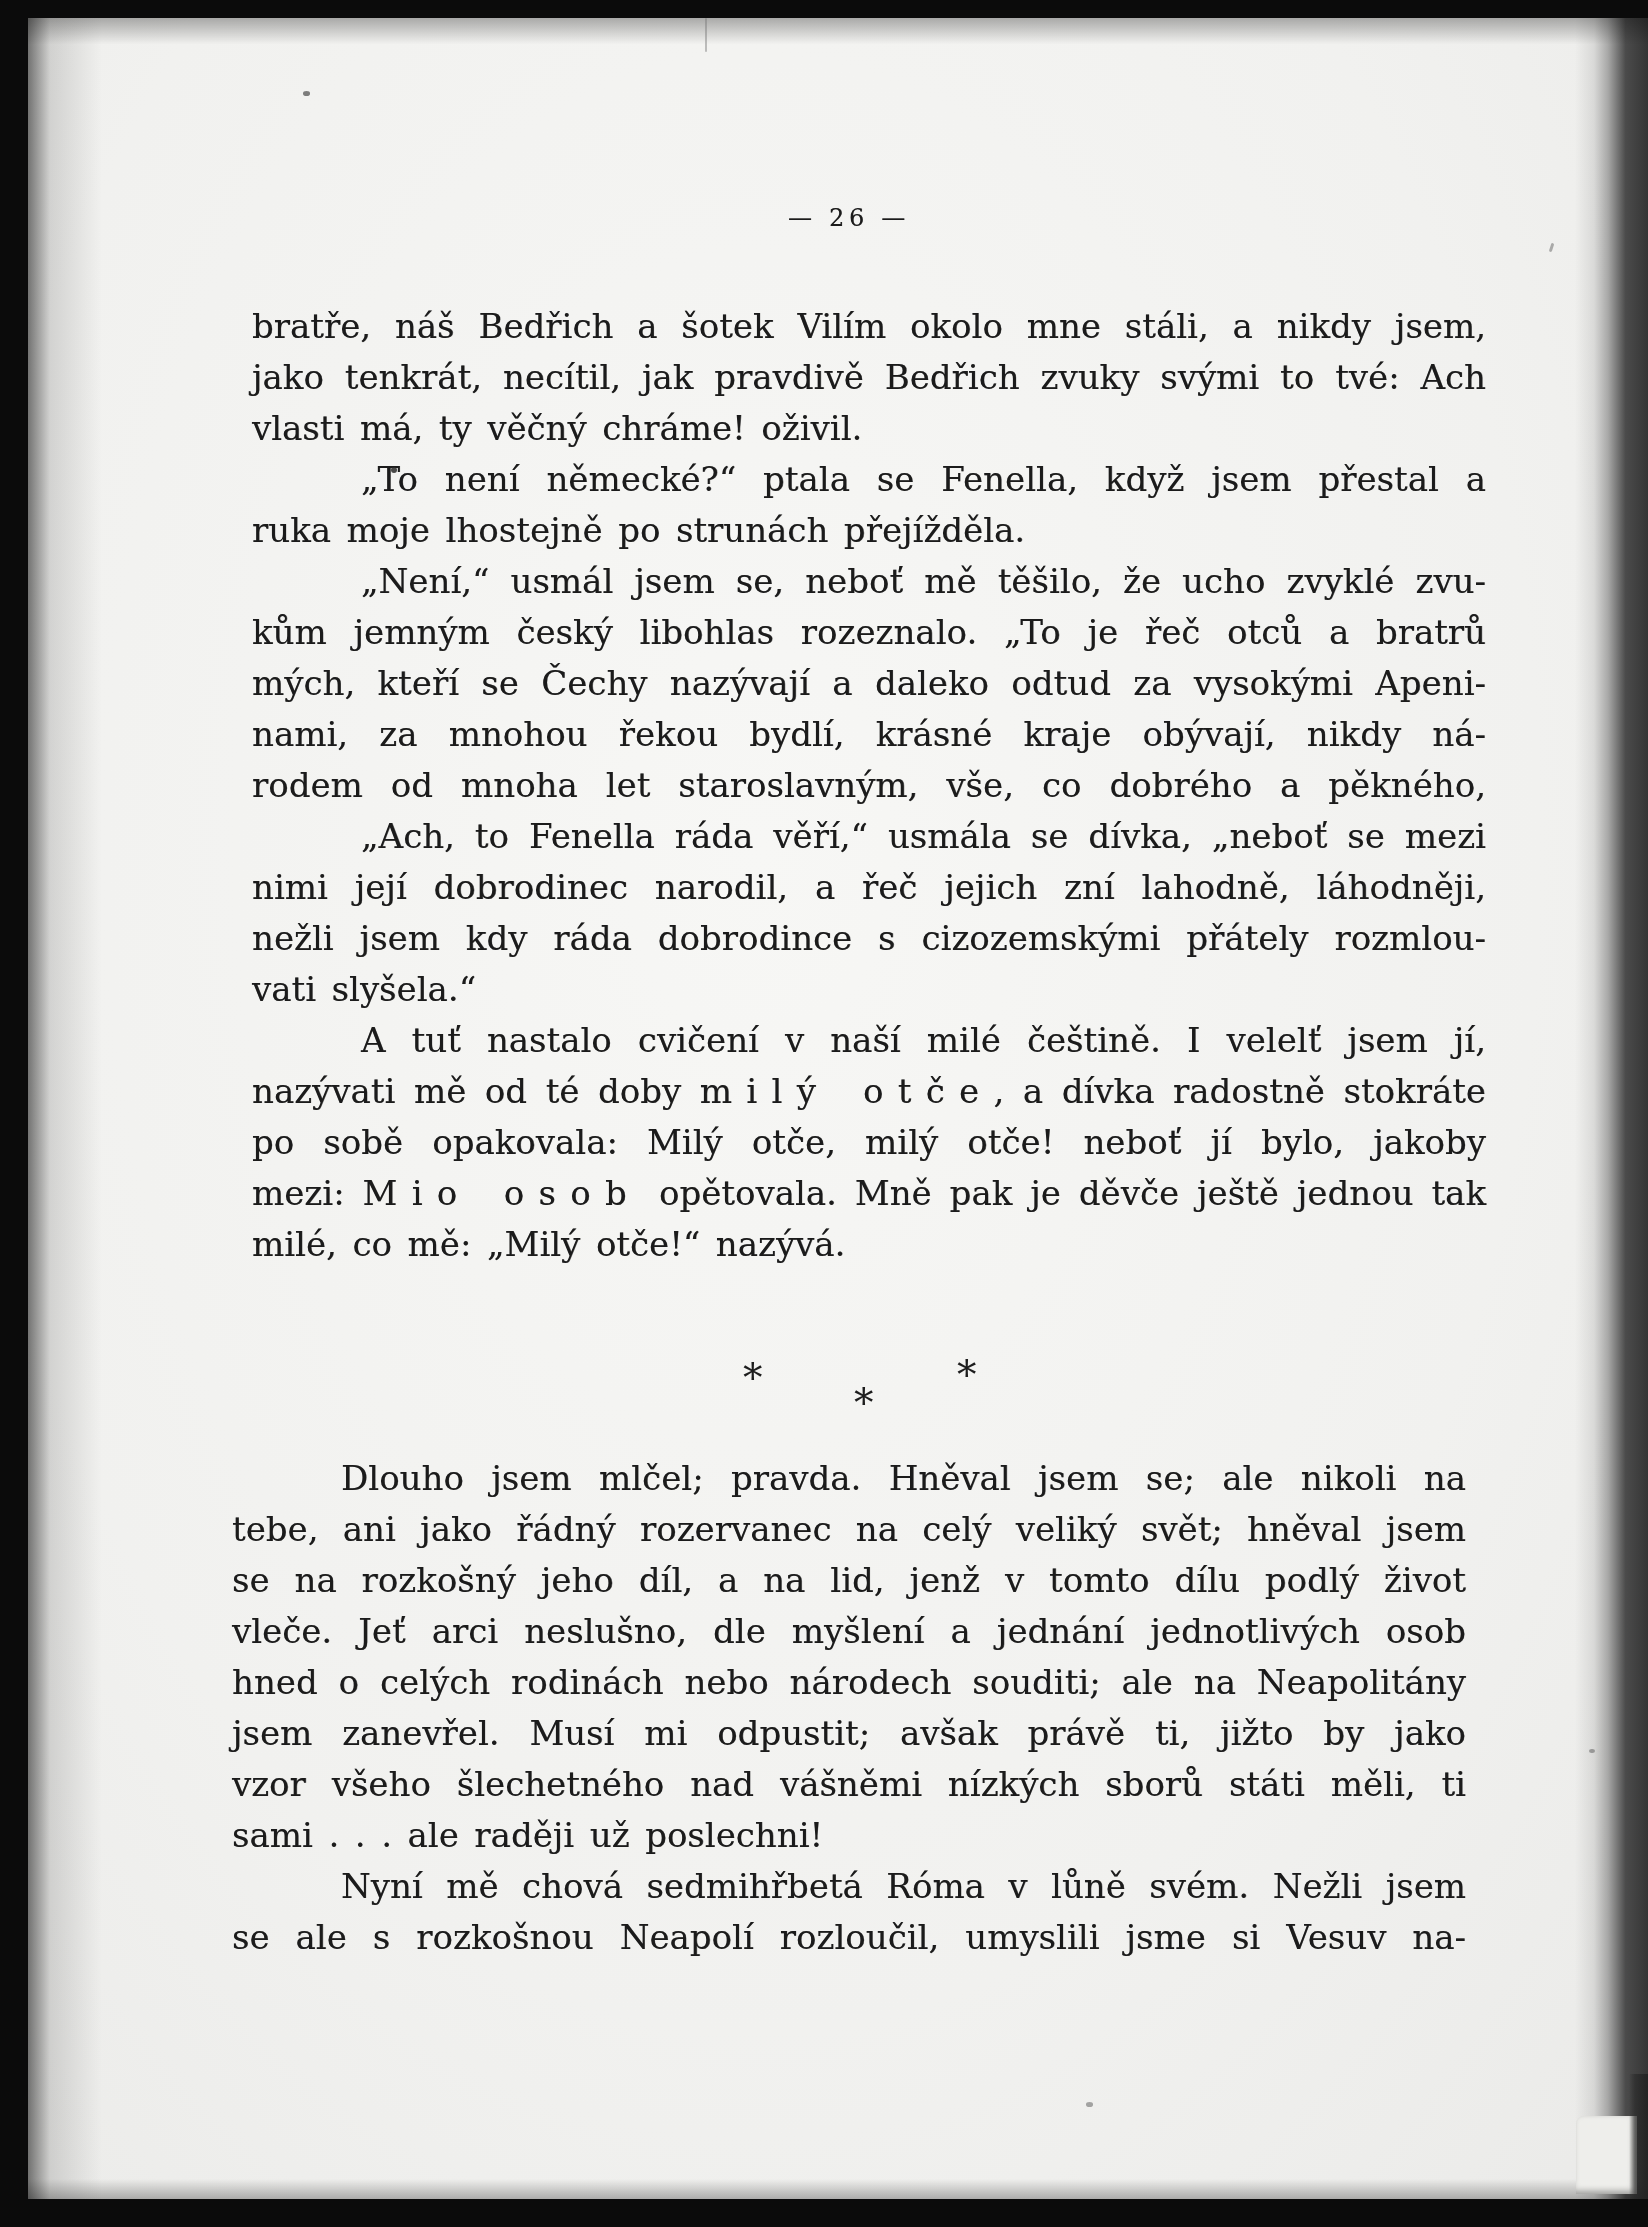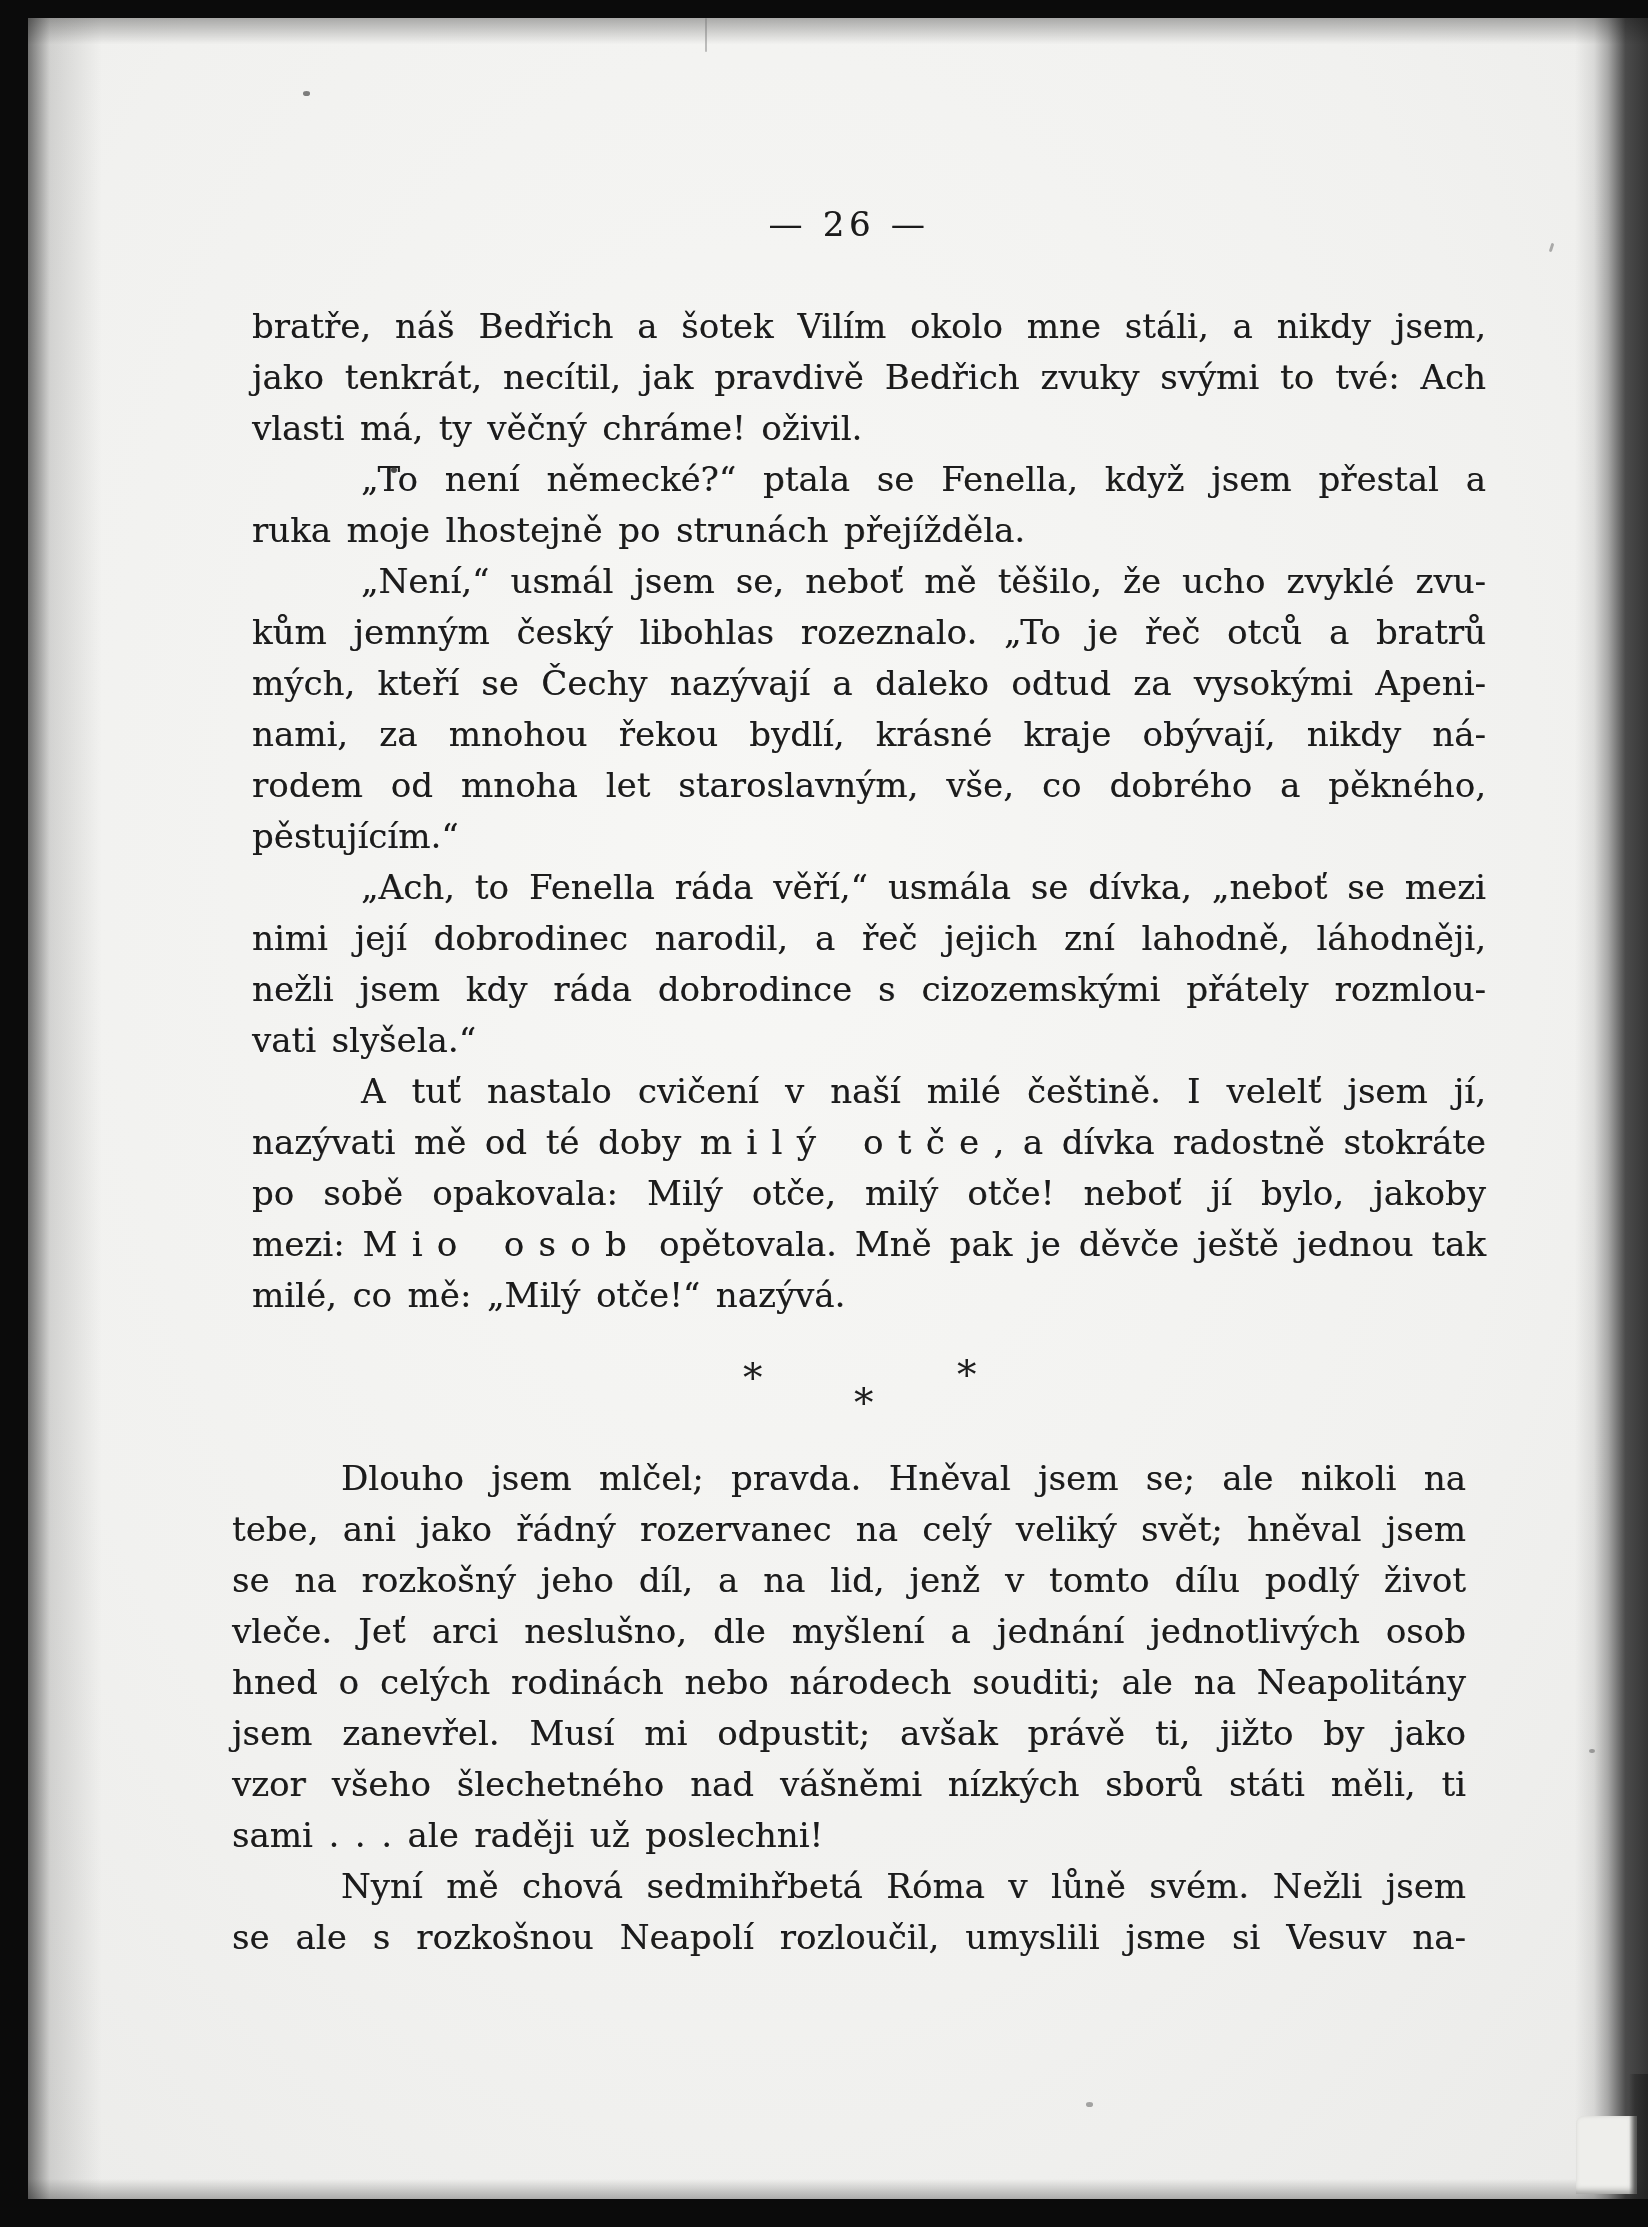--- a/index.html
+++ b/index.html
@@ -29,21 +29,21 @@
     background:#eeeeeb;border-radius:7.8px 0 0 0;
     box-shadow:-3.1px -3.1px 6.2px rgba(0,0,0,.35) inset;
   }
   .gutter-blob{
     position:absolute;right:0;bottom:0;width:20px;height:125px;
     background:linear-gradient(to left,#242424,rgba(40,40,40,.6) 70%,transparent);
   }
   .ink{color:#1b1b1b;text-shadow:0.3px 0.3px 0.5px rgba(25,25,25,.5);}
   .pagenum{
     position:absolute;left:204px;top:186px;width:1234px;
-    text-align:center;font-size:34px;letter-spacing:4.7px;
+    text-align:center;font-size:24px;letter-spacing:4.7px;
   }
   .textblock{position:absolute;left:204px;width:1234px;font-size:34px;}
   .sec1{top:283px;margin-left:20px;}
   .sec2{top:1435px;}
   .sec1 .line{line-height:51px;}
   .sec2 .line{line-height:51px;}
   .line{
     height:51px;white-space:nowrap;
     text-align:justify;text-align-last:justify;
     word-spacing:0.14em;
@@ -78,21 +78,20 @@
         <div class="line"><span>bratře, náš Bedřich a šotek Vilím okolo mne stáli, a nikdy jsem,</span></div>
         <div class="line"><span>jako tenkrát, necítil, jak pravdivě Bedřich zvuky svými to tvé: Ach</span></div>
         <div class="line end"><span>vlasti má, ty věčný chráme! oživil.</span></div>
         <div class="line ind"><span>„To není německé?“ ptala se Fenella, když jsem přestal a</span></div>
         <div class="line end"><span>ruka moje lhostejně po strunách přejížděla.</span></div>
         <div class="line ind"><span>„Není,“ usmál jsem se, neboť mě těšilo, že ucho zvyklé zvu-</span></div>
         <div class="line"><span>kům jemným český libohlas rozeznalo. „To je řeč otců a bratrů</span></div>
         <div class="line"><span>mých, kteří se Čechy nazývají a daleko odtud za vysokými Apeni-</span></div>
         <div class="line"><span>nami, za mnohou řekou bydlí, krásné kraje obývají, nikdy ná-</span></div>
         <div class="line"><span>rodem od mnoha let staroslavným, vše, co dobrého a pěkného,</span></div>
-        <div class="line end"><span>pěstujícím.“</span></div>
         <div class="line ind"><span>„Ach, to Fenella ráda věří,“ usmála se dívka, „neboť se mezi</span></div>
         <div class="line"><span>nimi její dobrodinec narodil, a řeč jejich zní lahodně, láhodněji,</span></div>
         <div class="line"><span>nežli jsem kdy ráda dobrodince s cizozemskými přátely rozmlou-</span></div>
         <div class="line end"><span>vati slyšela.“</span></div>
         <div class="line ind"><span>A tuť nastalo cvičení v naší milé češtině. I velelť jsem jí,</span></div>
         <div class="line"><span>nazývati mě od té doby </span><span class="sp">milý otče</span><span>, a dívka radostně stokráte</span></div>
         <div class="line"><span>po sobě opakovala: Milý otče, milý otče! neboť jí bylo, jakoby</span></div>
         <div class="line"><span>mezi: </span><span class="sp">Mio osob</span><span> opětovala. Mně pak je děvče ještě jednou tak</span></div>
         <div class="line end"><span>milé, co mě: „Milý otče!“ nazývá.</span></div>
       </div>

